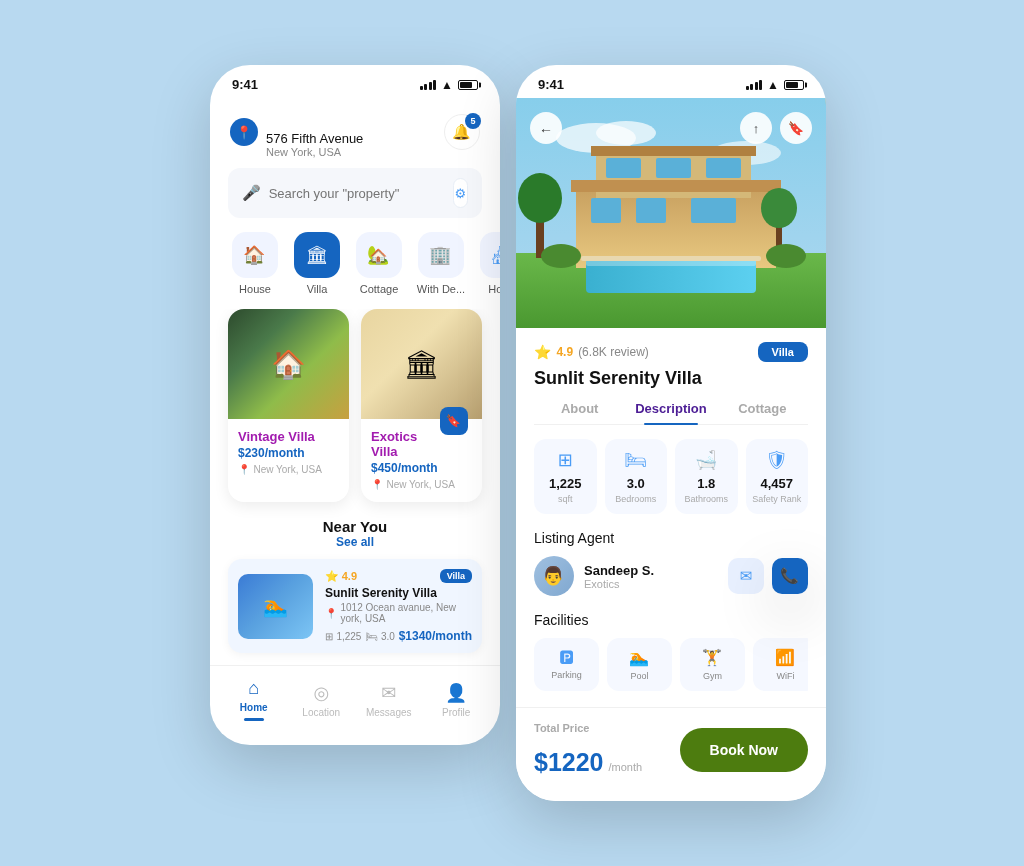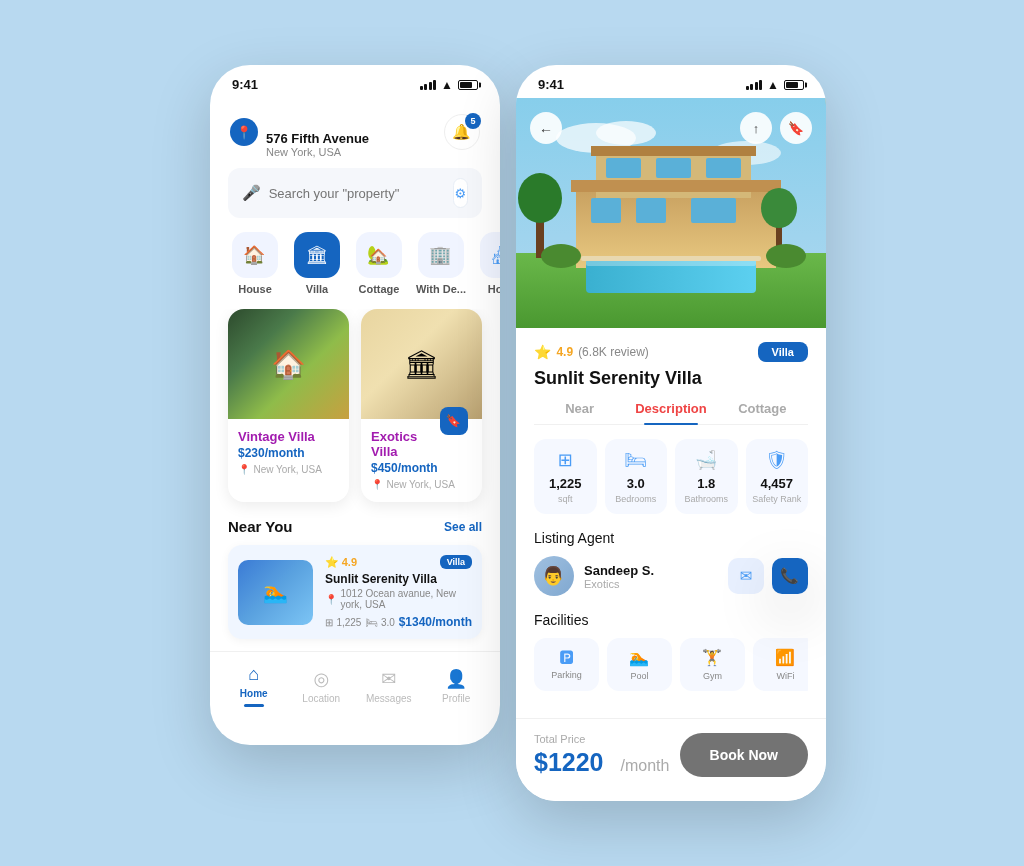--- a/index.html
+++ b/index.html
@@ -62,21 +62,21 @@
     
     .location-bar {
       display: flex; align-items: center; justify-content: space-between;
       padding: 8px 20px 10px;
     }
     .location-left { display: flex; align-items: center; gap: 8px; }
     .location-pin {
       width: 28px; height: 28px; background: #1565c0; border-radius: 50%;
       display: flex; align-items: center; justify-content: center; color: #fff; font-size: 13px;
     }
-    .location-text .address { font-size: 13px; font-weight: 700; color: #111; margin-top: 25px; }
+    .location-text .address { font-size: 13px; font-weight: 400; color: #111; margin-top: 25px; }
     .location-text .city { font-size: 11px; color: #888; }
     .notif-btn {
       width: 36px; height: 36px; background: #fff; border: 1px solid #eee;
       border-radius: 50%; display: flex; align-items: center; justify-content: center;
       position: relative; cursor: pointer; font-size: 15px; color: #333;
     }
     .notif-badge {
       position: absolute; top: -2px; right: -2px;
       width: 16px; height: 16px; background: #1565c0; border-radius: 50%;
       font-size: 9px; color: #fff; display: flex; align-items: center; justify-content: center;
@@ -107,21 +107,21 @@
     .cat-item {
       display: flex; flex-direction: column; align-items: center; gap: 5px;
       min-width: 62px; cursor: pointer;
     }
     .cat-icon {
       width: 46px; height: 46px; border-radius: 14px;
       display: flex; align-items: center; justify-content: center; font-size: 18px;
       background: #f0f4ff; color: #4a9cf6;
     }
     .cat-icon.active { background: #1565c0; color: #fff; }
-    .cat-label { font-size: 11px; color: #555; font-weight: 700; }
+    .cat-label { font-size: 11px; color: #555; font-weight: 400; }
 
     
     .cards-row {
       display: flex; gap: 12px; padding: 0 18px 16px; overflow: hidden;
     }
     .property-card {
       flex: 1; border-radius: 16px; overflow: hidden;
       box-shadow: 0 4px 15px rgba(0,0,0,0.08); background: #fff; cursor: pointer;
     }
     .card-img-placeholder {
@@ -142,20 +142,21 @@
       float: right; margin-top: -22px; margin-right: 4px;
       width: 28px; height: 28px; background: #1565c0; border-radius: 8px;
       display: flex; align-items: center; justify-content: center; color: #fff; font-size: 12px;
       cursor: pointer;
     }
 
     
     .section-header {
       display: flex; justify-content: space-between; align-items: center;
       padding: 0 18px 10px;
+      flex-direction: column;
     }
     .section-title { font-size: 15px; font-weight: 700; color: #111; }
     .see-all { font-size: 12px; color: #1565c0; cursor: pointer; font-weight: 600; }
 
     .nearby-card {
       margin: 0 18px 12px;
       background: #f0f6ff; border-radius: 14px;
       display: flex; align-items: center; gap: 12px; padding: 10px;
       cursor: pointer; box-shadow: 0 2px 10px rgba(0,0,0,0.05);
     }
@@ -242,21 +243,21 @@
     .detail-address { font-size: 12px; color: #aaa; margin-bottom: 14px; }
 
     
     .detail-tabs {
       display: flex; border-bottom: 1px solid #f0f0f0; margin-bottom: 14px;
     }
     .detail-tab {
       flex: 1; text-align: center; padding: 8px 0; font-size: 13px; font-weight: 600;
       color: #aaa; cursor: pointer; position: relative;
     }
-    .detail-tab.active { color: #ef4444; }
+    .detail-tab.active { color: #4c1d95; }
     .detail-tab.active::after {
       content: ''; position: absolute; bottom: -1px; left: 20%; right: 20%;
       height: 2px; background: #1565c0; border-radius: 2px;
     }
 
     
     .stats-row {
       display: flex; gap: 8px; margin-bottom: 16px;
     }
     .stat-box {
@@ -301,28 +302,28 @@
     .facility-icon { font-size: 16px; color: #4a9cf6; }
     .facility-label { font-size: 9px; color: #888; font-weight: 500; text-align: center; }
 
     
     .detail-bottom {
       position: absolute; bottom: 0; left: 0; right: 0;
       background: #fff; padding: 14px 18px 24px;
       display: flex; align-items: center; justify-content: space-between;
       border-top: 1px solid #f0f0f0;
     }
-    .total-label { font-size: 11px; color: #aaa; margin-bottom: 3px; font-weight: 400; }
+    .total-label { font-size: 11px; color: #aaa; margin-bottom: 14px; font-weight: 700; }
     .total-price {
       display: flex; align-items: baseline; gap: 5px;
     }
     .price-amount { font-size: 25px; font-weight: 800; color: #1565c0; }
-    .price-period { font-size: 16px; color: #aaa; margin-left: 12px; }
+    .price-period { font-size: 11px; color: #aaa; }
     .book-btn {
-      background: #737373; color: #fff; border: none;
+      background: #4d7c0f; color: #fff; border: none;
       padding: 14px 30px; border-radius: 50px; font-size: 14px; font-weight: 700;
       cursor: pointer;
     }
 
     
     .phone-right {
       position: relative;
       padding-bottom: 80px;
     }
   </style>
@@ -565,21 +566,21 @@
           <span class="star-icon">⭐</span>
           <span class="rating-score">4.9</span>
           <span>(6.8K review)</span>
         </div>
         <span class="detail-villa-badge">Villa</span>
       </div>
 
       <div class="detail-title">Sunlit Serenity Villa</div>
 
       <div class="detail-tabs">
-        <div class="detail-tab">Near</div>
+        <div class="detail-tab">About</div>
         <div class="detail-tab active">Description</div>
         <div class="detail-tab">Cottage</div>
       </div>
 
       <div class="stats-row">
         <div class="stat-box">
           <span class="stat-icon">⊞</span>
           <span class="stat-value">1,225</span>
           <span class="stat-label">sqft</span>
         </div>

